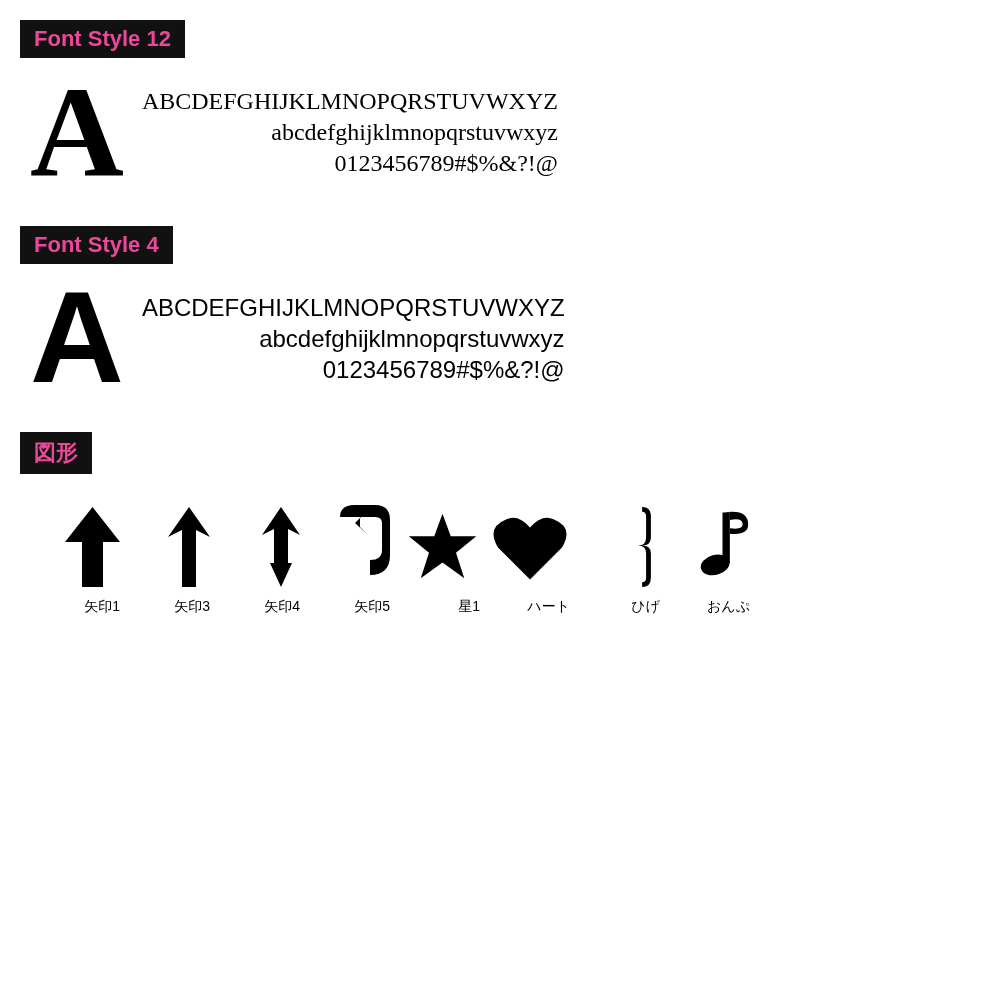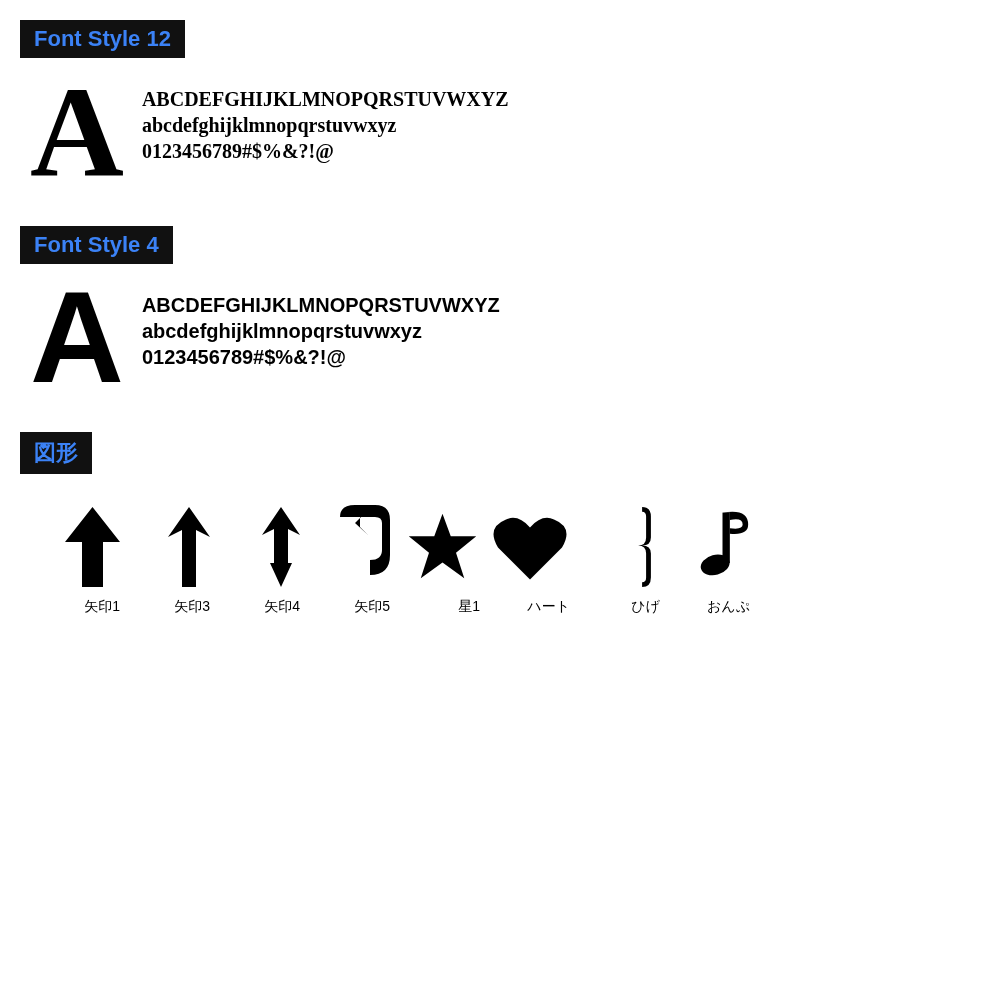--- a/index.html
+++ b/index.html
@@ -15,21 +15,21 @@
       font-family: sans-serif;
       padding: 20px;
     }
 
     .section {
       margin-bottom: 30px;
     }
 
     .section-header {
       background: #111111;
-      color: #3b82f6;
+      color: #ec4899;
       padding: 6px 14px;
       display: inline-block;
       font-size: 22px;
       font-weight: bold;
       margin-bottom: 18px;
     }
 
     .font-demo {
       display: flex;
       align-items: flex-start;
@@ -55,23 +55,24 @@
     }
 
     .alphabet-block {
       display: flex;
       flex-direction: column;
       justify-content: center;
       padding-top: 10px;
     }
 
     .alphabet-line {
-      font-size: 20px;
-      font-weight: bold;
+      font-size: 24px;
+      font-weight: normal;
       line-height: 1.3;
+      text-align: right;
     }
 
     .alphabet-line.serif {
       font-family: Georgia, 'Times New Roman', serif;
     }
 
     .alphabet-line.sans {
       font-family: Arial, Helvetica, sans-serif;
     }
 

